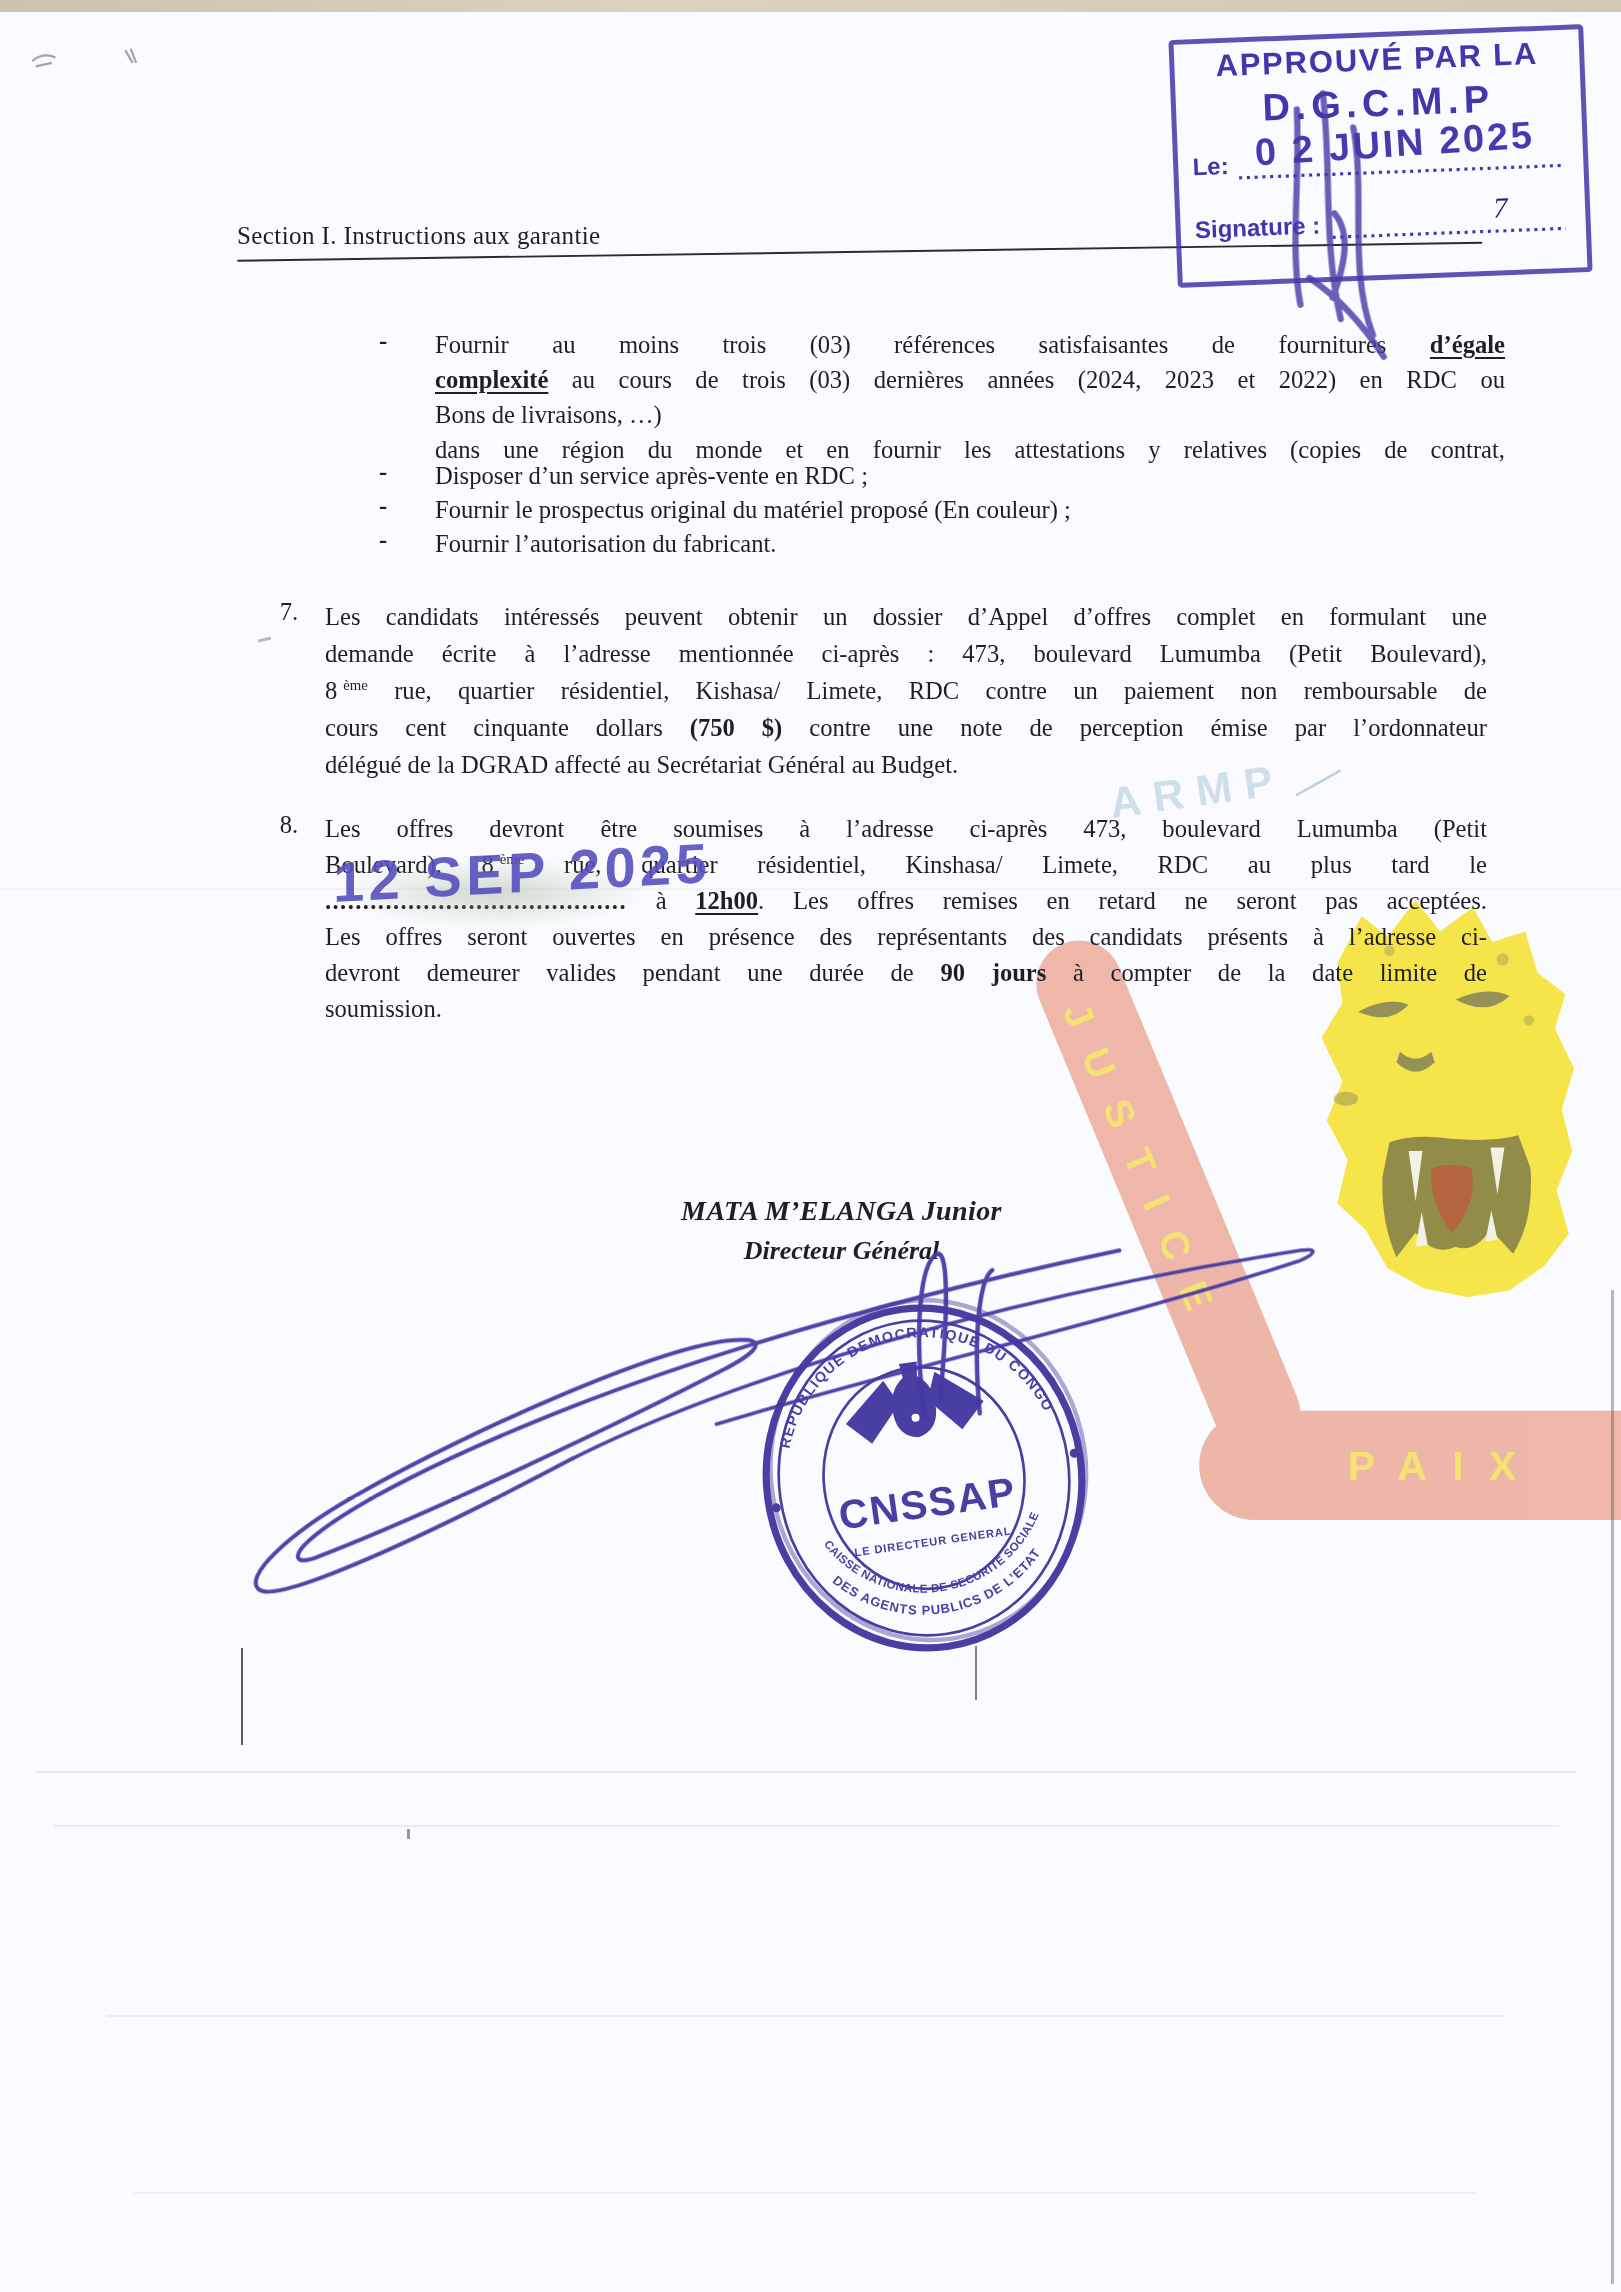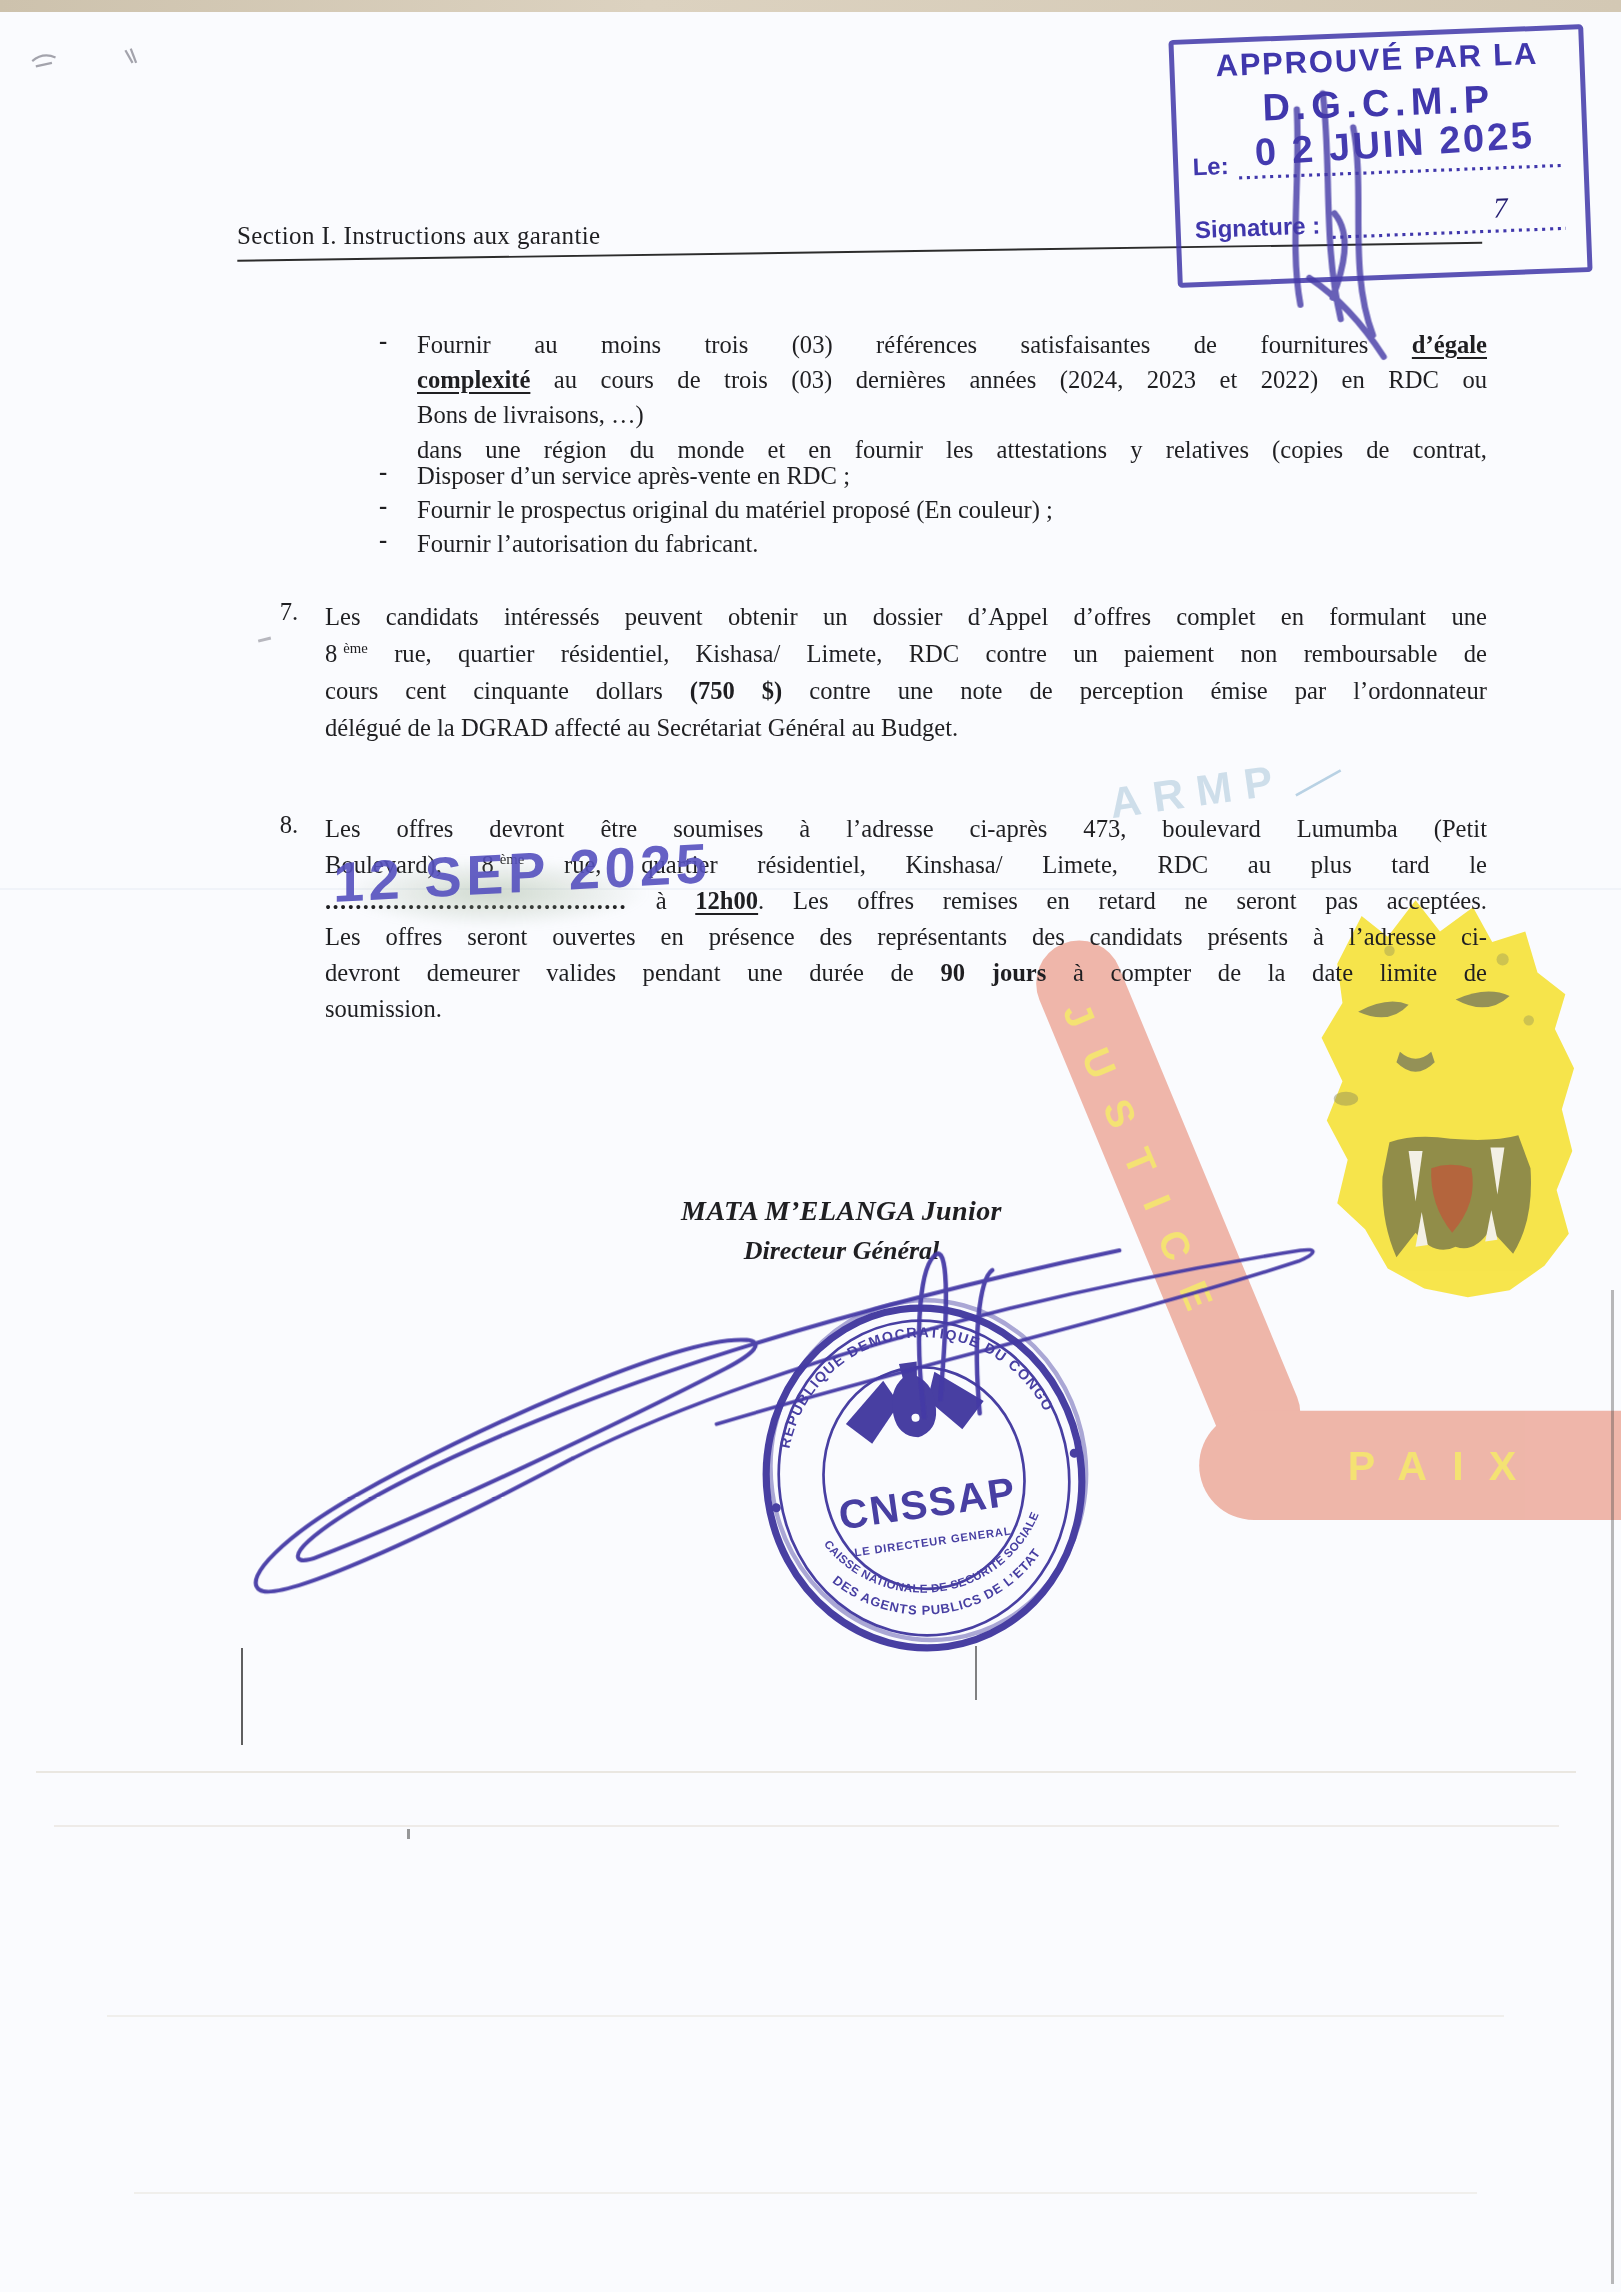--- a/index.html
+++ b/index.html
@@ -15,21 +15,21 @@
     background:linear-gradient(90deg,#cdc2ad,#dcd2c0 40%,#d3c8b4);z-index:1;}
   .crease{height:1.8px;background:#d8cfbf;z-index:1;}
   .edge-right{left:1611px;top:1290px;width:2.7px;height:994px;background:#4a4a4a;opacity:.38;z-index:35;}
   .tick{background:#1c1c1c;z-index:35;}
   
   .header{left:237px;top:222px;font-size:25px;z-index:10;letter-spacing:0.4px;}
   .line{font-size:24.6px;text-align:justify;text-align-last:justify;}
   .line.last{text-align-last:left;}
   .bullet{left:379px;z-index:10;}
   .bullet .marker{position:absolute;left:0;top:0;font-size:24.6px;font-weight:bold;}
-  .bullet .lines{margin-left:38px;width:1070px;}
+  .bullet .lines{margin-left:56px;width:1070px;}
   .bullet .line{line-height:35px;}
   .numitem{left:278px;z-index:10;}
   .numitem .num{position:absolute;left:1.8px;top:0;font-size:24.6px;}
   .numitem .lines{margin-left:47px;width:1162px;}
   .it7 .line{line-height:37px;}
   .it8 .line{line-height:36px;}
   .seg-b{font-weight:700;}
   .seg-bu{font-weight:700;text-decoration:underline;text-decoration-thickness:2.2px;text-underline-offset:3.6px;}
   .seg-sup{vertical-align:super;font-size:.6em;line-height:0;margin-left:6px;}
   .seg-dots{font-weight:700;letter-spacing:1.4px;}
@@ -163,20 +163,21 @@
   <span class="marker">-</span>
   <div class="lines">
       <div class="line last"><span class="seg-n">Fournir l’autorisation du fabricant.</span></div>
     </div>
 </div>
 
 <div class="abs numitem it7" style="top:598px">
   <span class="num">7.</span>
   <div class="lines">
     <div class="line"><span class="seg-n">Les candidats intéressés peuvent obtenir un dossier d’Appel d’offres complet en formulant une</span></div>
+    <div class="line"><span class="seg-n">demande écrite à l’adresse mentionnée ci-après : 473, boulevard Lumumba (Petit Boulevard),</span></div>
     <div class="line"><span class="seg-n">8</span><span class="seg-sup">ème</span><span class="seg-n"> rue, quartier résidentiel, Kishasa/ Limete, RDC contre un paiement non remboursable de</span></div>
     <div class="line"><span class="seg-n">cours cent cinquante dollars </span><span class="seg-b">(750 $)</span><span class="seg-n"> contre une note de perception émise par l’ordonnateur</span></div>
     <div class="line last"><span class="seg-n">délégué de la DGRAD affecté au Secrétariat Général au Budget.</span></div>
   </div>
 </div>
 
 <div class="abs numitem it8" style="top:811px">
   <span class="num">8.</span>
   <div class="lines">
     <div class="line"><span class="seg-n">Les offres devront être soumises à l’adresse ci-après 473, boulevard Lumumba (Petit</span></div>

